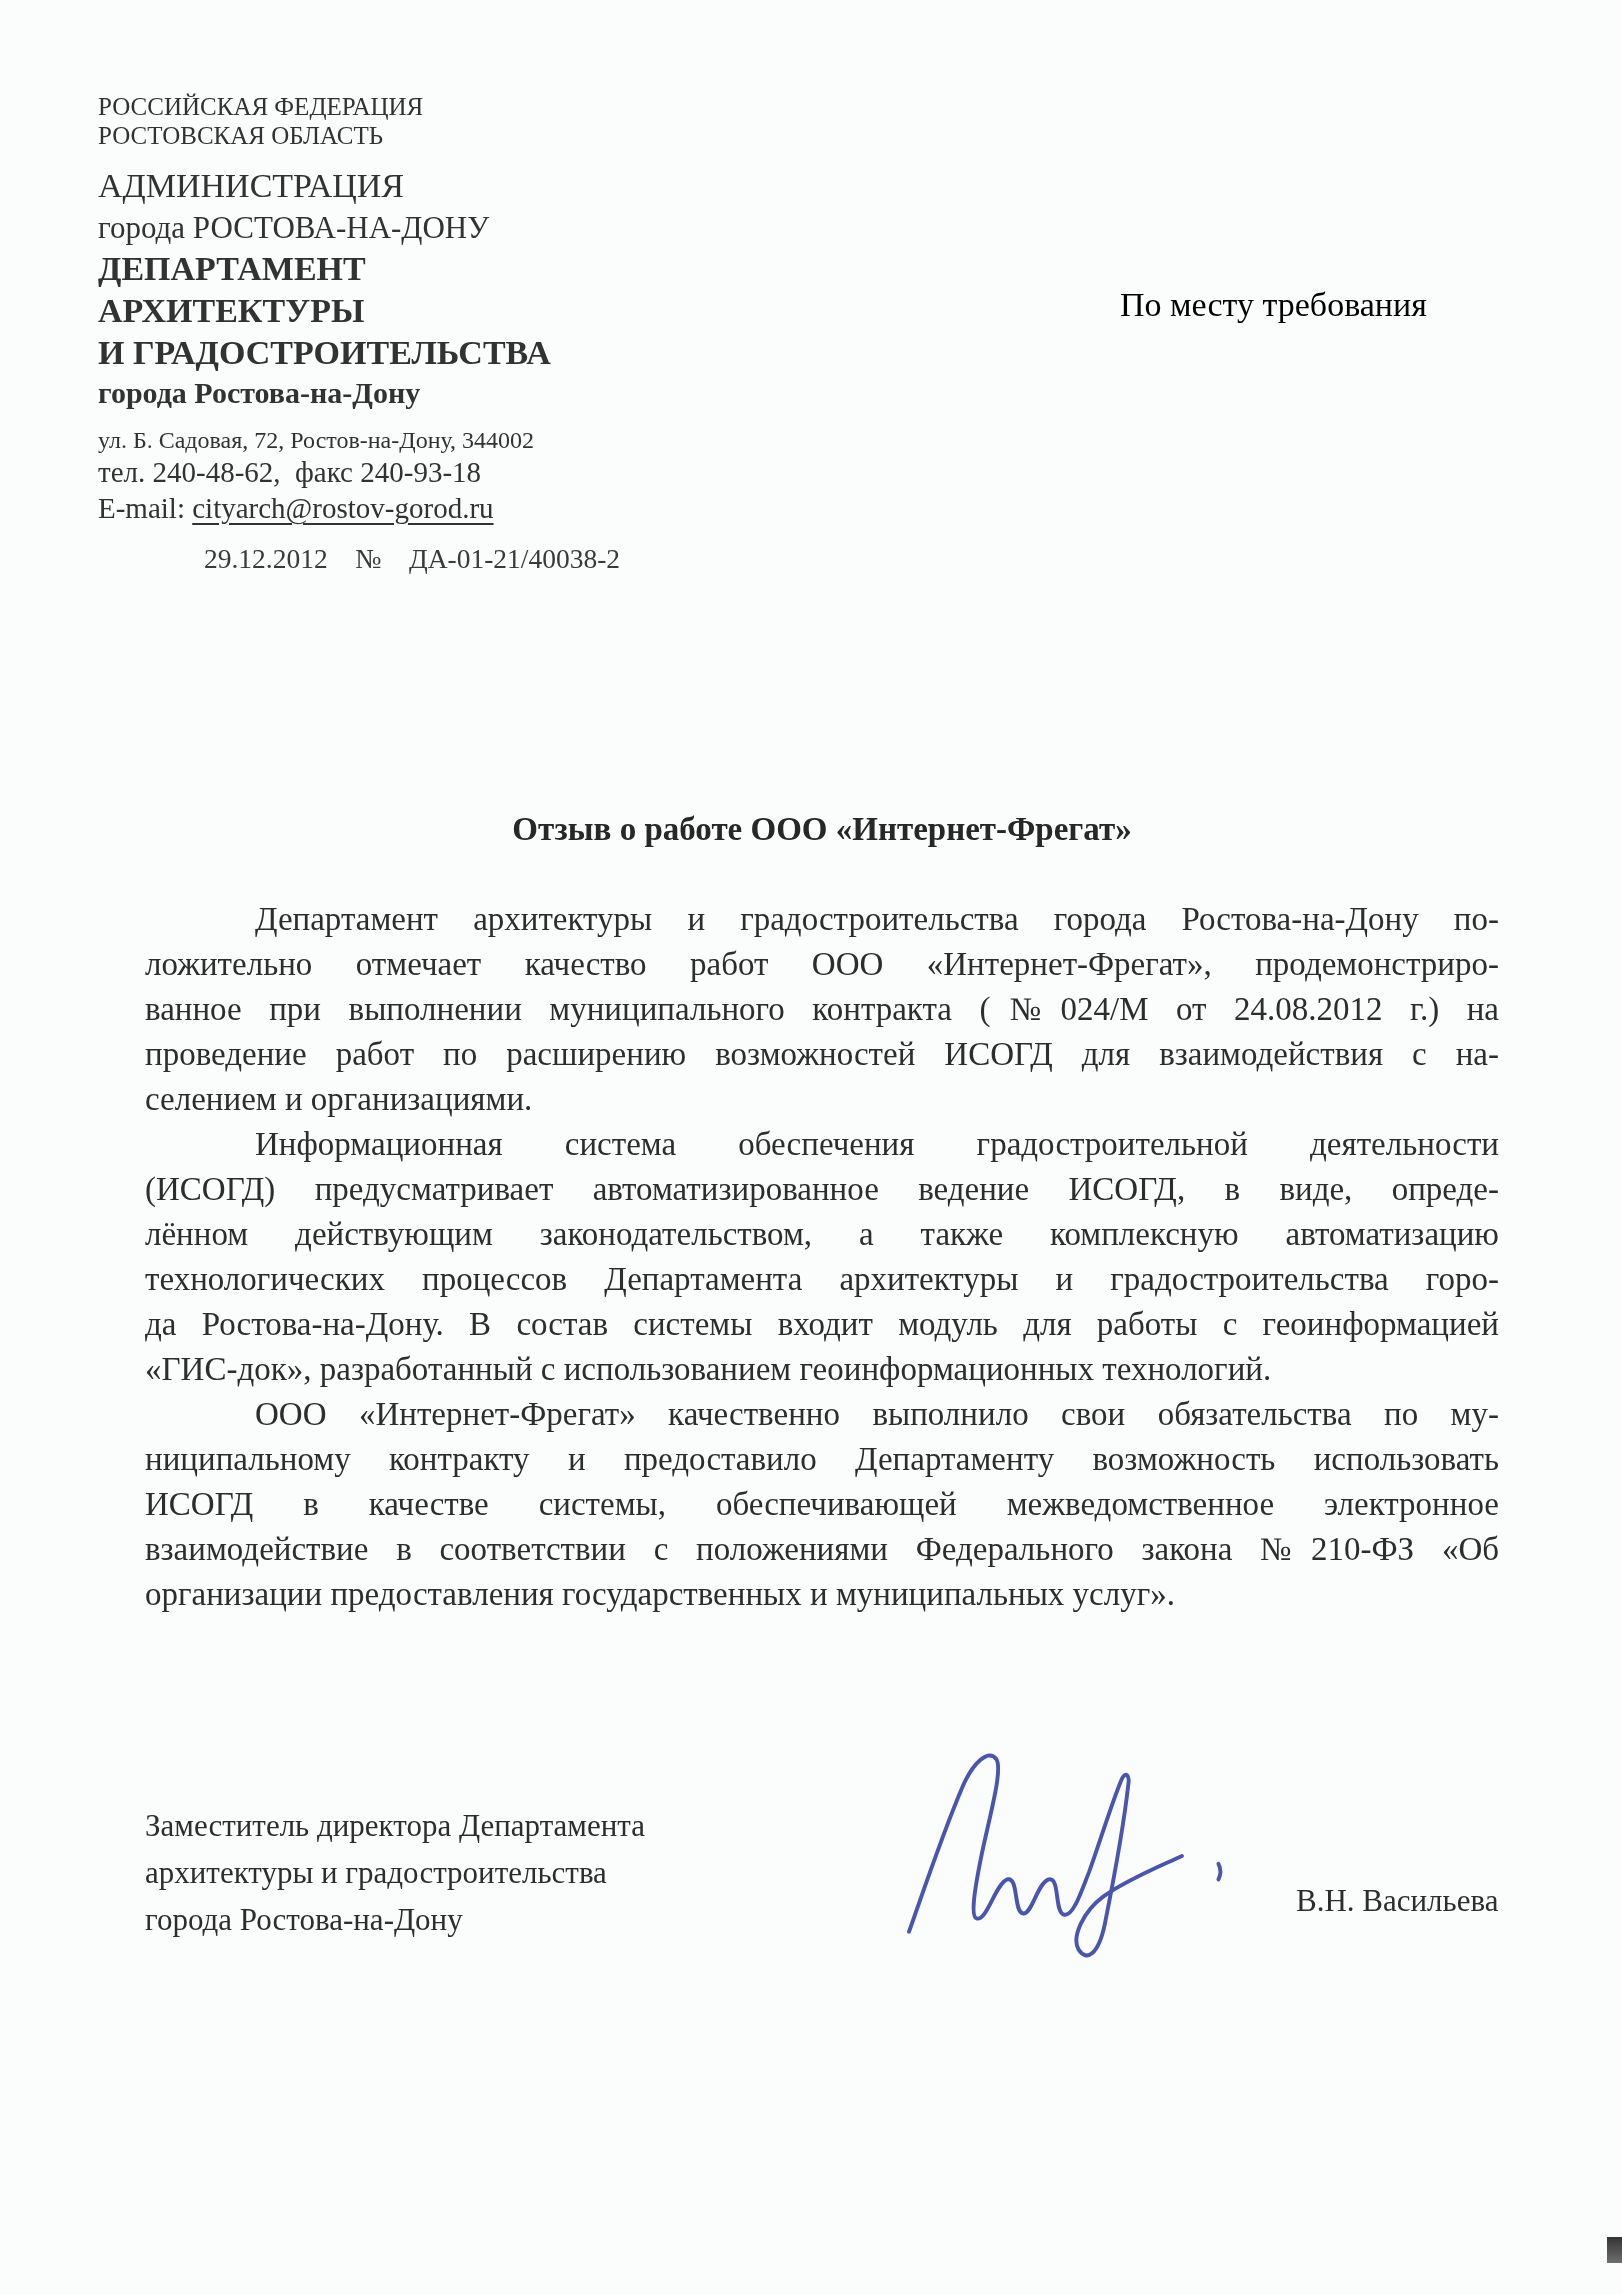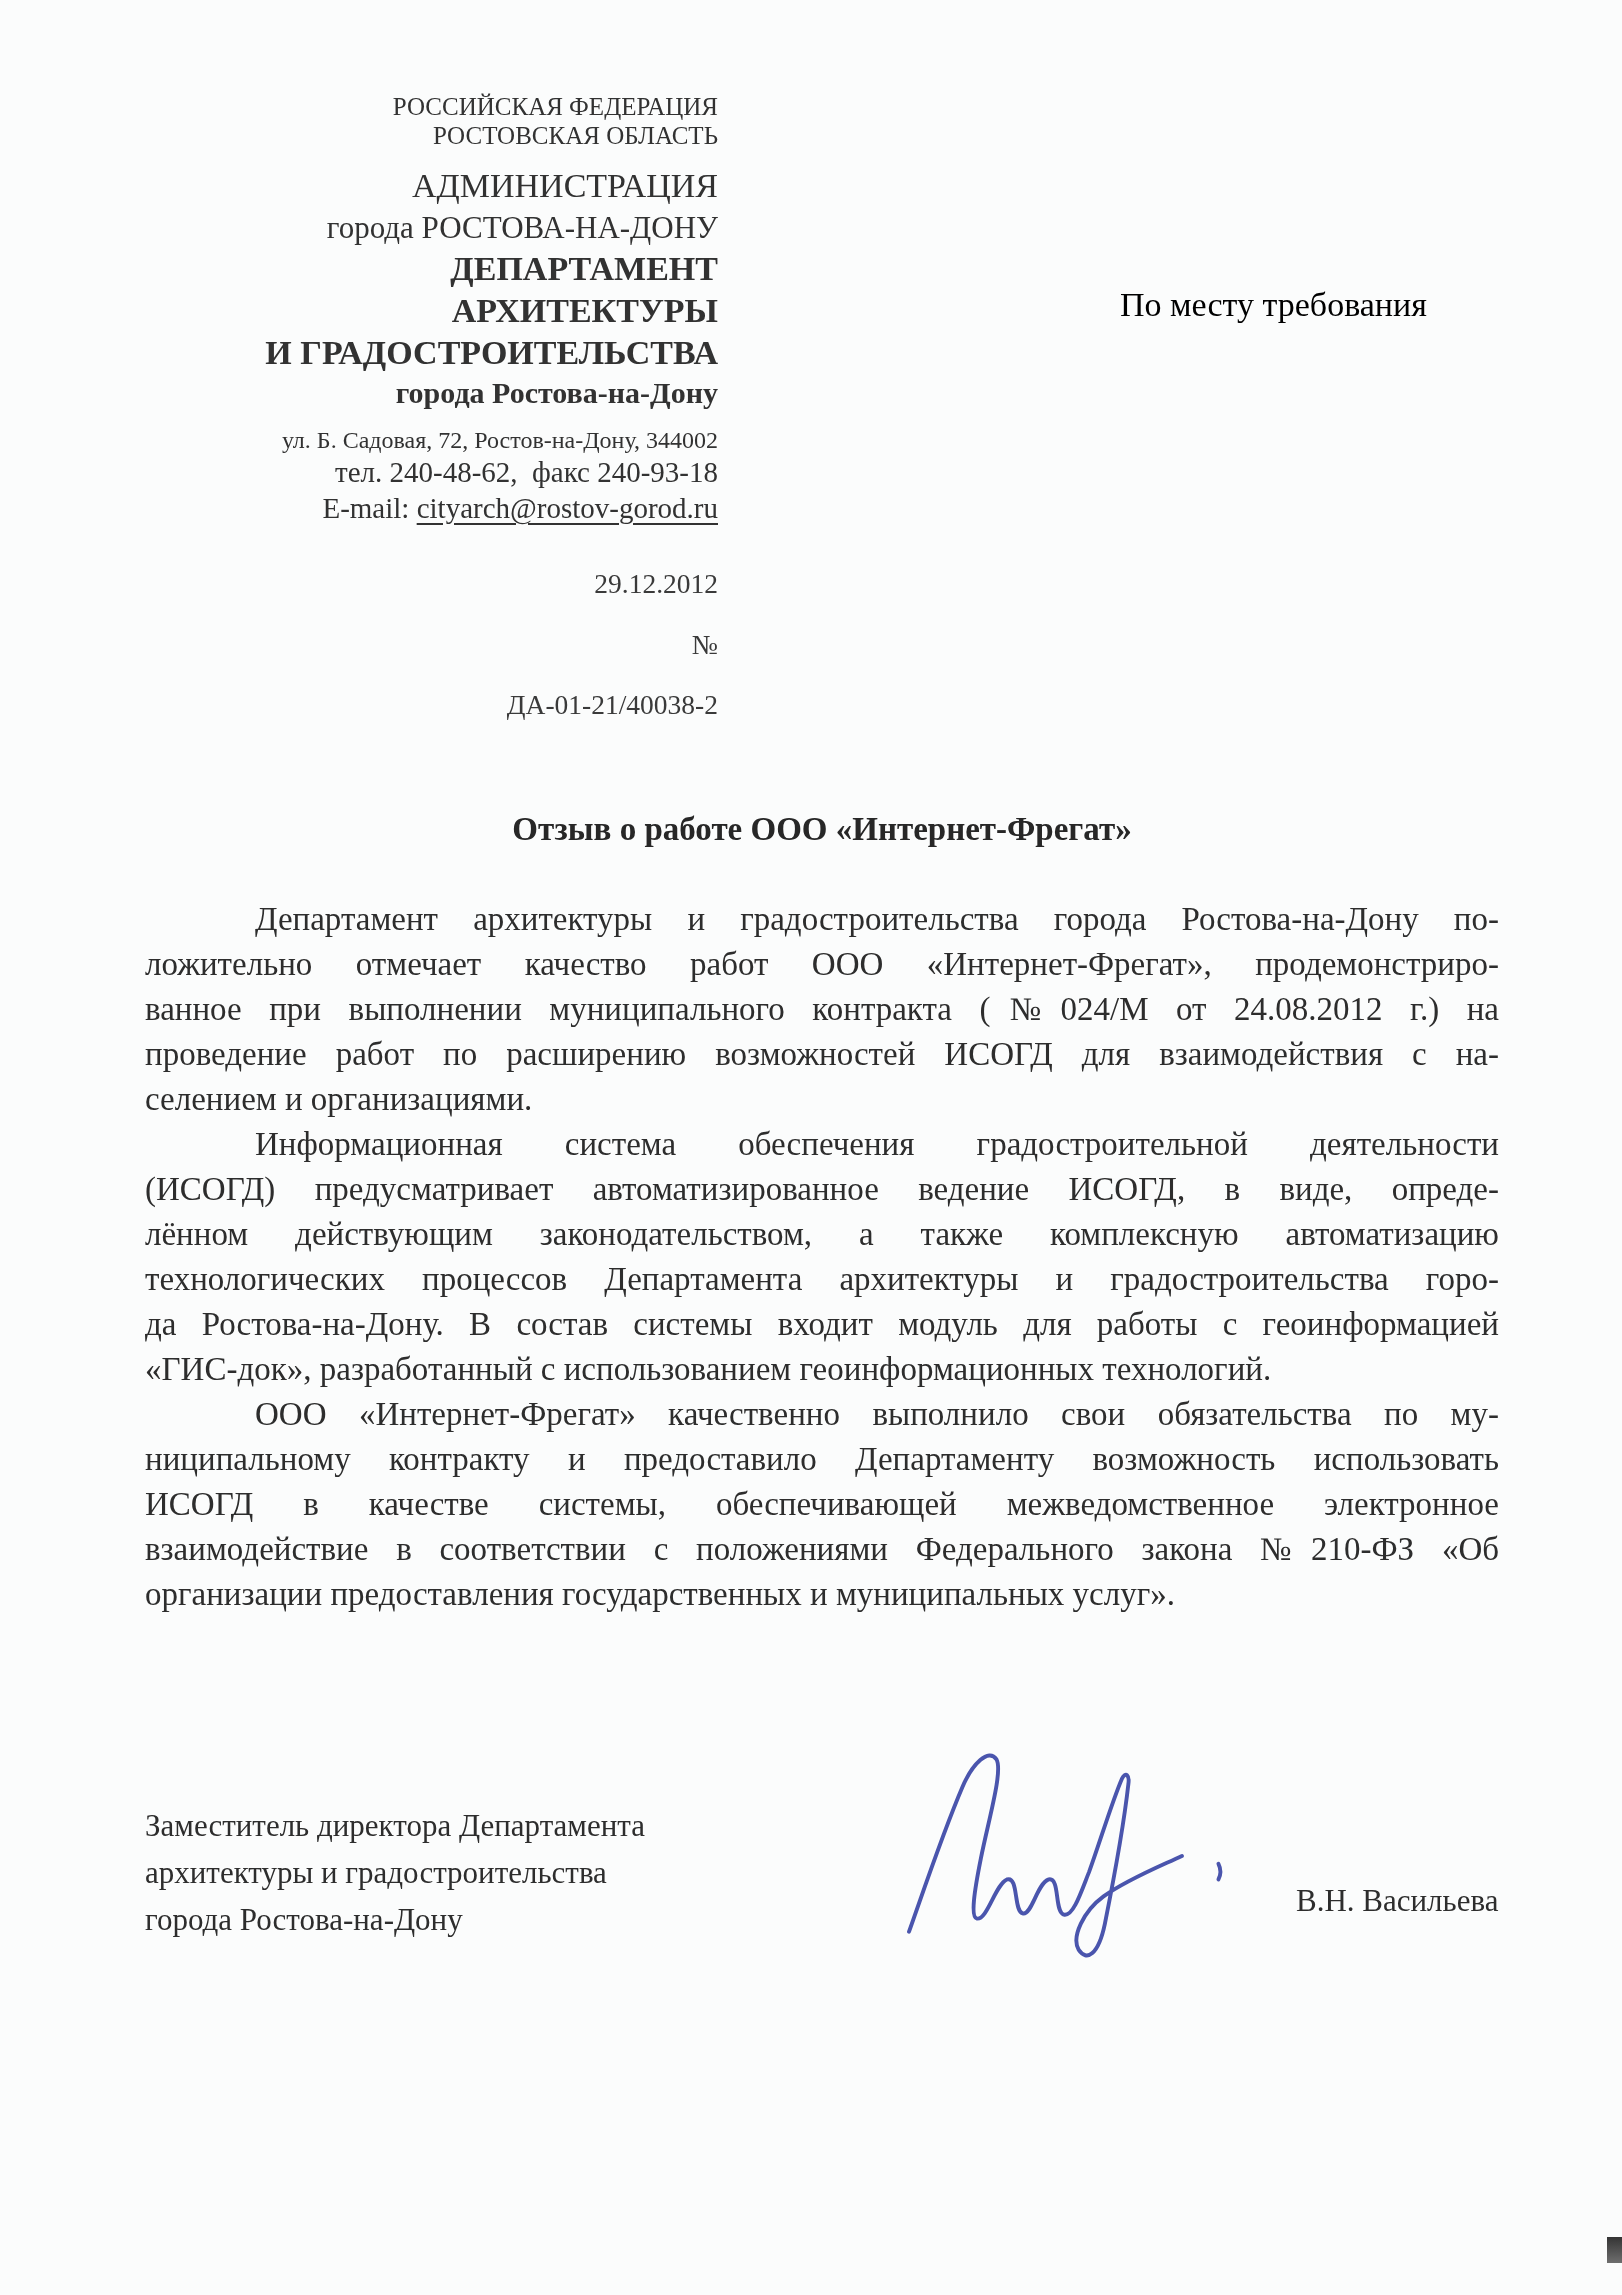--- a/index.html
+++ b/index.html
@@ -15,44 +15,43 @@
     width: 1623px;
     height: 2295px;
     background: #fbfcfc;
     color: #2d2d2d;
     overflow: hidden;
   }
 
   
   .letterhead {
     position: absolute;
-    left: 90px;
+    left: 98px;
     top: 92px;
     width: 628px;
-    text-align: right;
+    text-align: left;
     color: #323232;
   }
   .lh-small   { font-size: 25px; line-height: 29px; }
   .lh-admin   { font-size: 34px; line-height: 42px; margin-top: 15px; }
   .lh-city    { font-size: 31px; line-height: 41px; }
   .lh-dept    { font-size: 34px; line-height: 42px; font-weight: bold; }
   .lh-deptcity{ font-size: 30px; line-height: 38px; font-weight: bold; }
   .lh-addr    { font-size: 24px; line-height: 30px; margin-top: 13px; }
   .lh-phone   { font-size: 29px; line-height: 35px; white-space: pre-wrap; }
   .lh-email   { font-size: 29px; line-height: 37px; }
   .lh-email .email-addr { text-decoration: underline; text-underline-offset: 4.6px; }
   .doc-meta {
-    margin-top: 40px;
+    margin-top: 15px;
     font-size: 27.5px;
     line-height: 33px;
     display: flex;
     justify-content: center;
     gap: 27.5px;
     color: #3a3a3a;
-    flex-direction: column;
   }
 
   
   .recipient {
     position: absolute;
     left: 1120px;
     top: 286px;
     font-size: 34px;
     color: #000000;
     white-space: nowrap;

